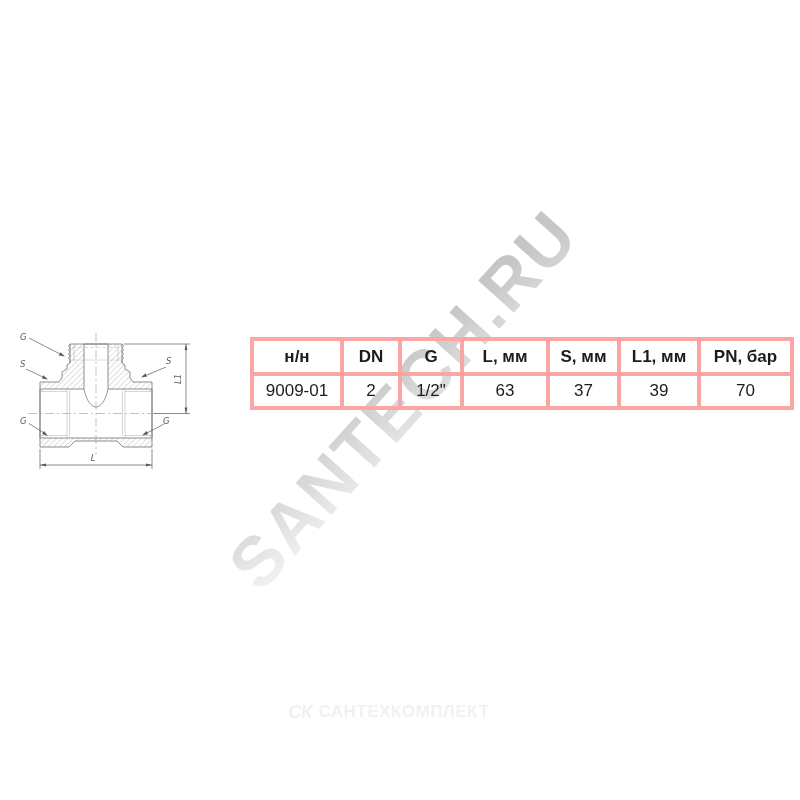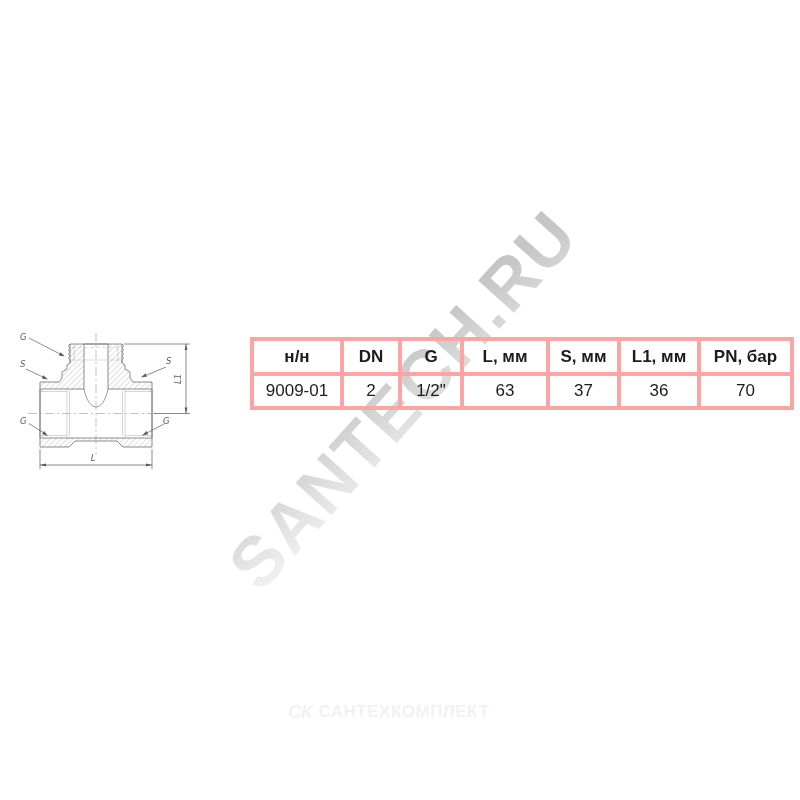--- a/index.html
+++ b/index.html
@@ -172,21 +172,21 @@
           <th>PN, бар</th>
         </tr>
       </thead>
       <tbody>
         <tr>
           <td>9009-01</td>
           <td>2</td>
           <td>1/2"</td>
           <td>63</td>
           <td>37</td>
-          <td>36</td>
+          <td>39</td>
           <td>70</td>
         </tr>
       </tbody>
     </table>
   </div>
 
   <div class="footer-brand">
     <span class="footer-mark">СК</span>
     <span class="footer-text">САНТЕХКОМПЛЕКТ</span>
   </div>

